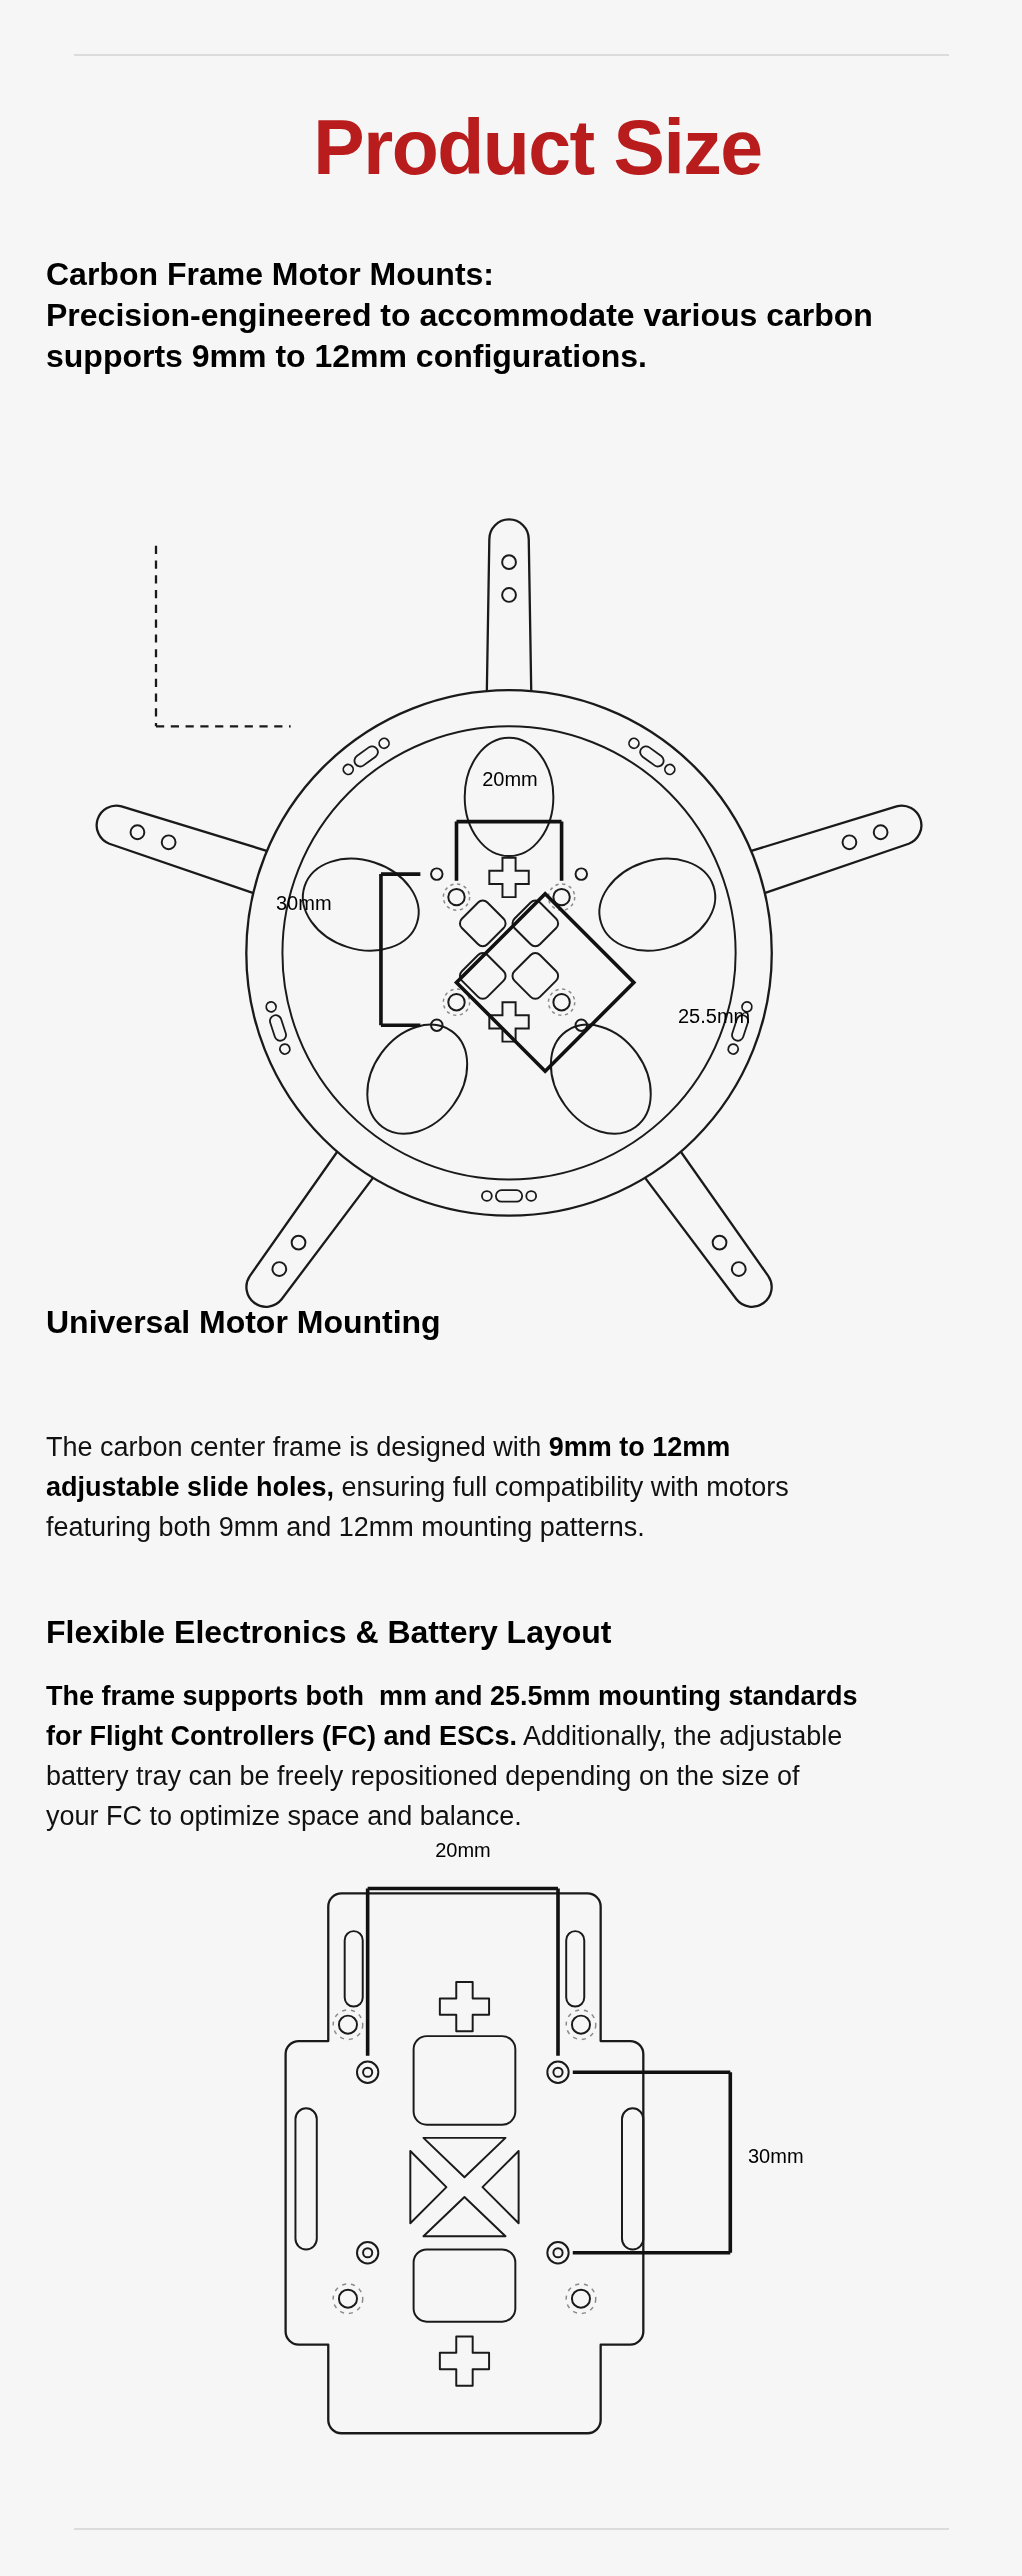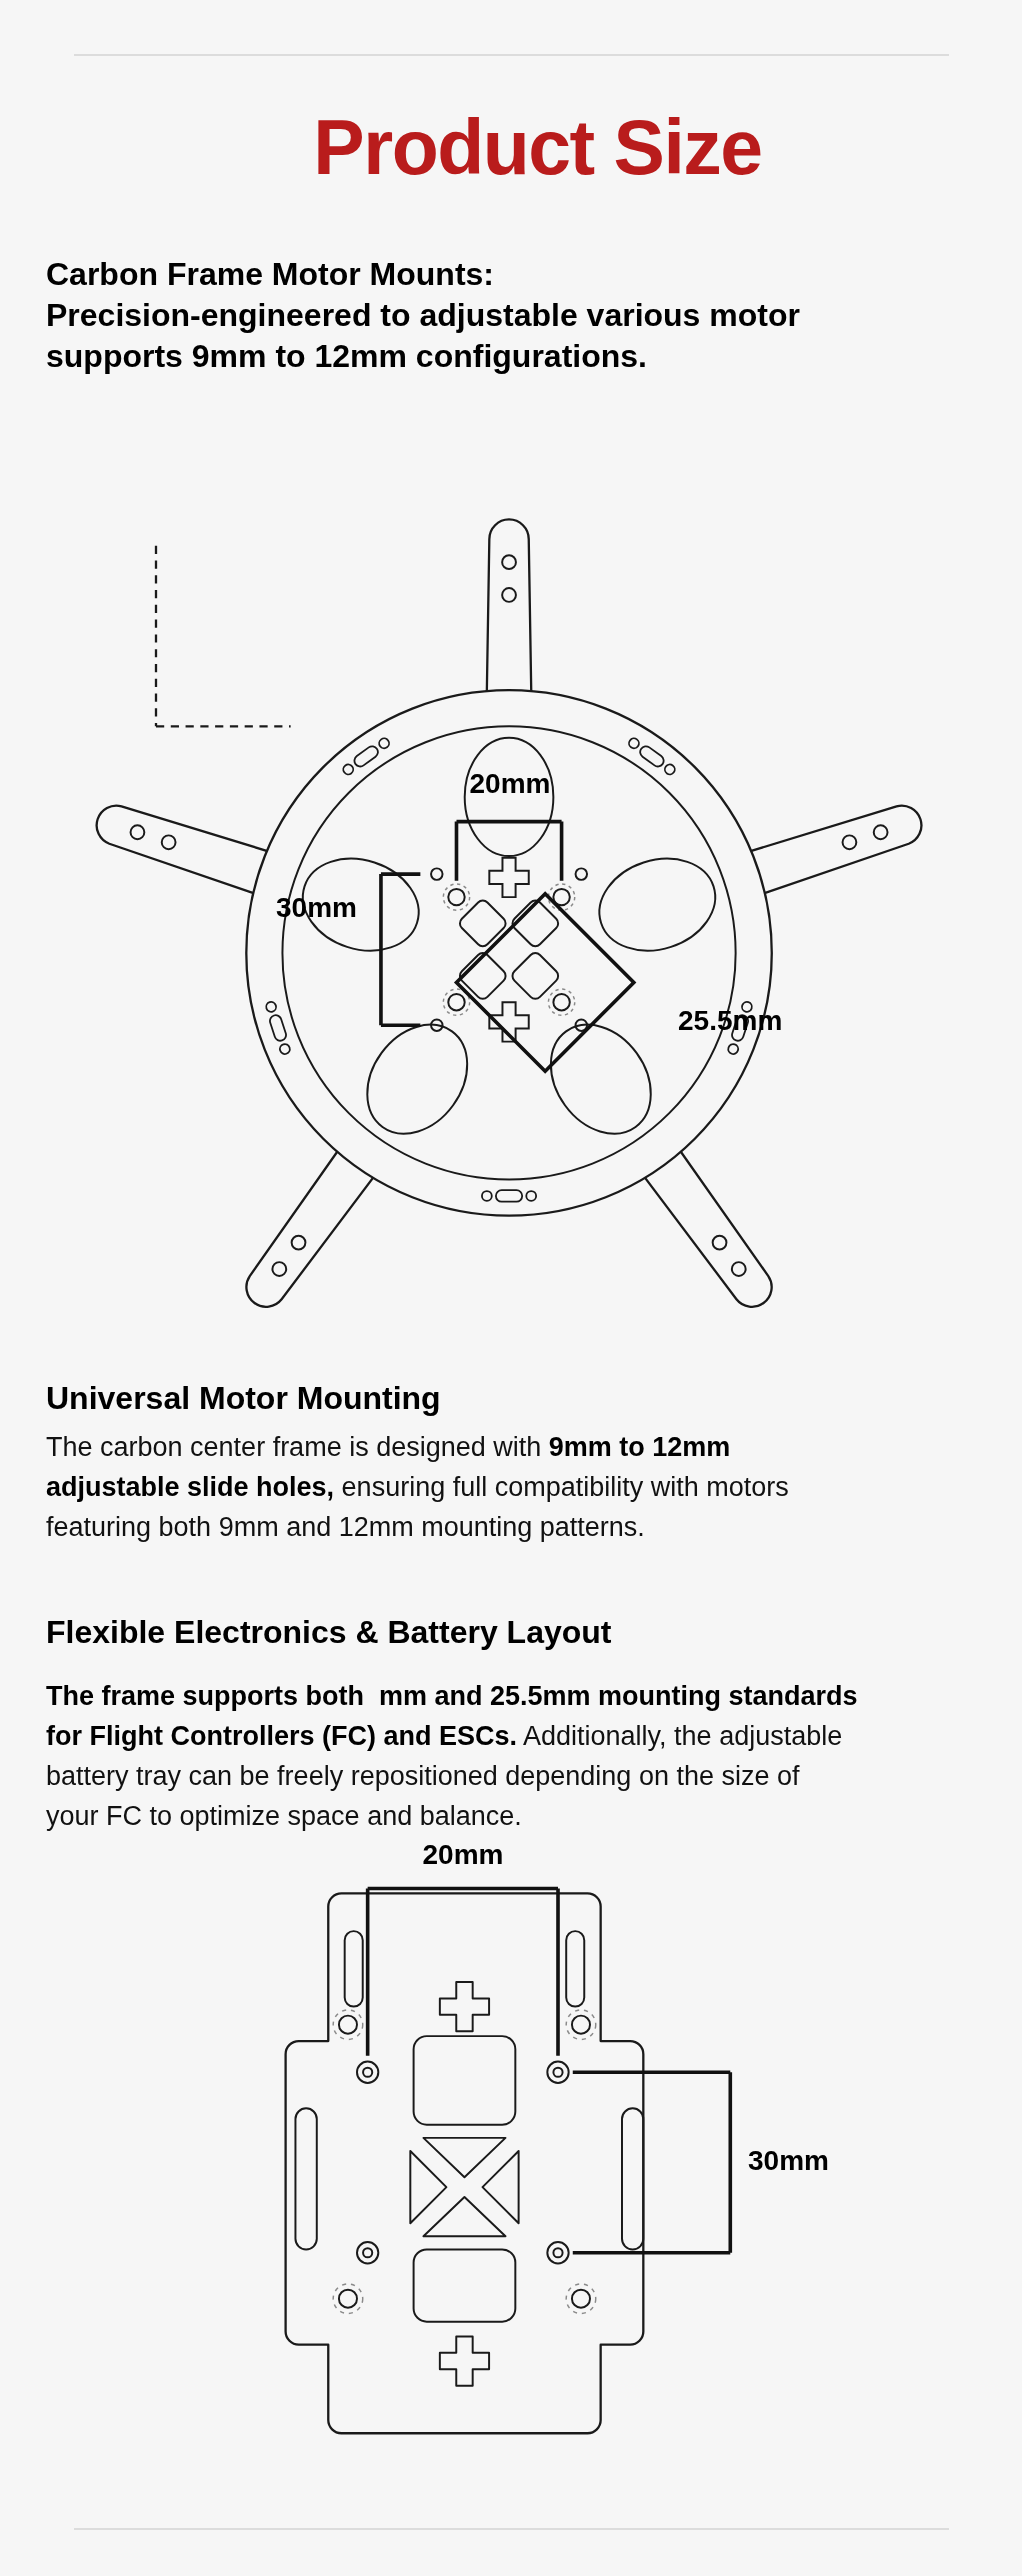--- a/index.html
+++ b/index.html
@@ -10,34 +10,34 @@
   }
   .divider{position:absolute;left:74px;width:875px;height:1.5px;background:#dcdcdc;}
   .title{
     position:absolute;top:103px;left:0;width:1023px;margin:0;
     text-align:center;font-size:77px;font-weight:800;letter-spacing:-1.5px;color:#b91c1c;padding-left:26px;
   }
   .intro{position:absolute;left:46px;top:254px;font-size:32px;font-weight:700;line-height:41px;color:#000;}
   .section-heading{position:absolute;left:46px;margin:0;font-size:32px;font-weight:700;color:#000;}
   .body-text{position:absolute;left:46px;font-size:27px;font-weight:400;line-height:40px;color:#111;width:930px;}
   .b{font-weight:700;color:#000;}
-  .dim{position:absolute;font-size:28px;font-weight:700;color:#000;white-space:nowrap;}
+  .dim{position:absolute;font-size:20px;font-weight:400;color:#000;white-space:nowrap;}
   .dim.centered{transform:translateX(-50%);}
   svg{position:absolute;display:block;}
 </style>
 </head>
 <body>
 
 <div class="divider" style="top:54px;"></div>
 
 <h1 class="title">Product Size</h1>
 
 <div class="intro">
   <div>Carbon Frame Motor Mounts:</div>
-  <div>Precision-engineered to adjustable various motor</div>
+  <div>Precision-engineered to accommodate various carbon</div>
   <div>supports 9mm to 12mm configurations.</div>
 </div>
 
 <svg style="left:0;top:457px;" width="1023" height="895" viewBox="0 278 623 545">
 
   <g fill="#f6f6f6" stroke="#1a1a1a" stroke-width="1.4" stroke-linejoin="round">
     <path d="M 324,450 L 322,328 A 12 12 0 0 0 298,328 L 296,450 Z"></path>
     <path d="M 437.9,553.1 L 553.4,513.5 A 12 12 0 0 0 546,490.7 L 429.3,526.5 Z"></path>
     <path d="M 375.1,693.4 L 448.5,790.9 A 12 12 0 0 0 467.9,776.8 L 397.7,677 Z"></path>
     <path d="M 222.3,677 L 152.1,776.8 A 12 12 0 0 0 171.5,790.9 L 244.9,693.4 Z"></path>
@@ -132,21 +132,21 @@
   </g>
   <g fill="none" stroke="#1a1a1a" stroke-width="1.4" stroke-dasharray="5 4">
     <path d="M 95,332 V 442 M 95,442 H 177"></path>
   </g>
 </svg>
 
 <div class="dim centered" style="left:510px;top:768px;">20mm</div>
 <div class="dim" style="left:276px;top:892px;">30mm</div>
 <div class="dim" style="left:678px;top:1005px;">25.5mm</div>
 
-<h2 class="section-heading" style="top:1380px;">Universal Motor Mounting</h2>
+<h2 class="section-heading" style="top:1304px;">Universal Motor Mounting</h2>
 <div class="body-text" style="top:1427px;">
   <div><span>The carbon center frame is designed with </span><span class="b">9mm to 12mm</span></div>
   <div><span class="b">adjustable slide holes,</span><span> ensuring full compatibility with motors</span></div>
   <div><span>featuring both 9mm and 12mm mounting patterns.</span></div>
 </div>
 
 <h2 class="section-heading" style="top:1614px;">Flexible Electronics &amp; Battery Layout</h2>
 <div class="body-text" style="top:1676px;">
   <div><span class="b">The frame supports both &nbsp;mm and 25.5mm mounting standards</span></div>
   <div><span class="b">for Flight Controllers (FC) and ESCs.</span><span> Additionally, the adjustable</span></div>

